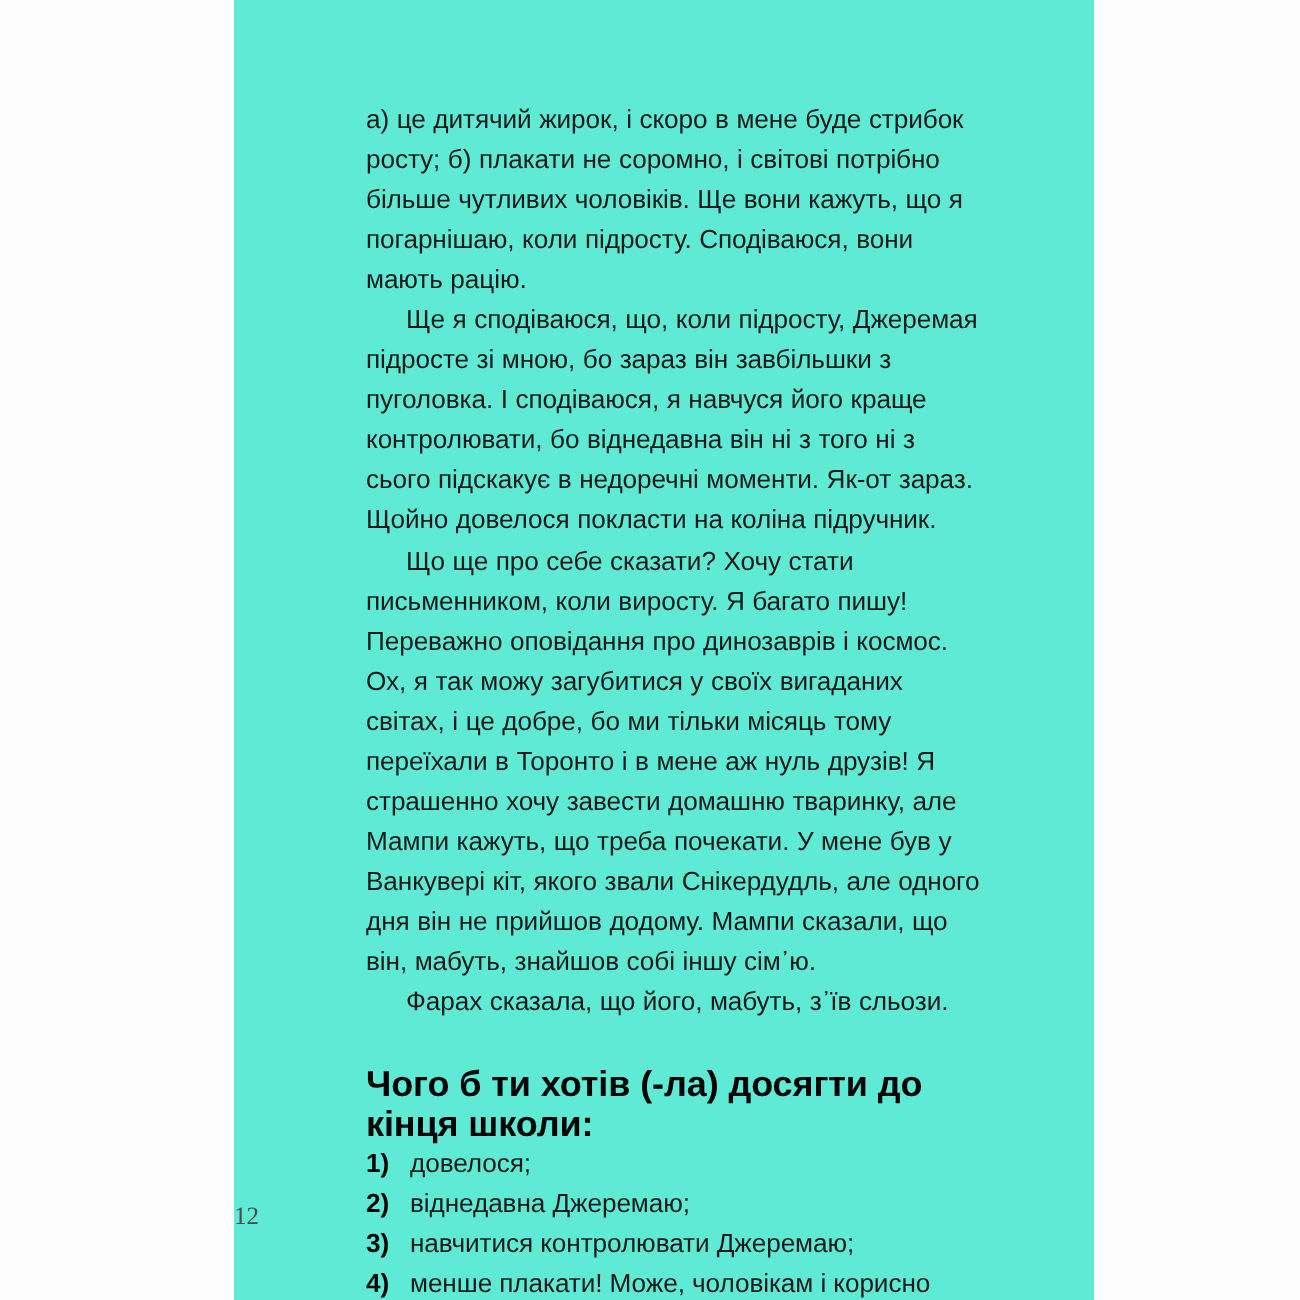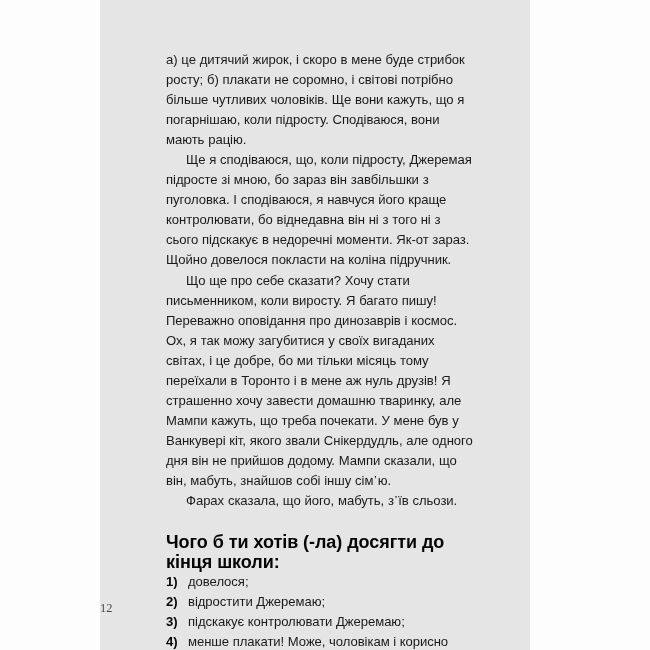--- a/index.html
+++ b/index.html
@@ -9,25 +9,25 @@
   body {
     width: 650px;
     height: 650px;
     background: #fdfdfd;
     font-family: "Liberation Sans", sans-serif;
     overflow: hidden;
   }
 
   .page-sheet {
     position: absolute;
-    left: 100px;
+    left: 117px;
     top: 0;
     width: 430px;
     height: 650px;
-    background: #e5e5e5;
+    background: #5eead4;
   }
 
   .text-column {
     position: absolute;
     left: 66px;       
     top: 50px;
     width: 310px;     
   }
 
   .para {
@@ -111,25 +111,25 @@
 
     <p class="heading">Чого б ти хотів (-ла) досягти до кінця школи:</p>
 
     <ul class="list">
       <li class="list-item">
         <span class="marker">1)</span>
         <span>довелося;</span>
       </li>
       <li class="list-item">
         <span class="marker">2)</span>
-        <span>відростити Джеремаю;</span>
+        <span>віднедавна Джеремаю;</span>
       </li>
       <li class="list-item">
         <span class="marker">3)</span>
-        <span>підскакує контролювати Джеремаю;</span>
+        <span>навчитися контролювати Джеремаю;</span>
       </li>
       <li class="list-item">
         <span class="marker">4)</span>
         <span>менше плакати! Може, чоловікам і корисно показувати свої почуття, але якщо я ще раз розплачуся через ту рекламу зоозахисної організації, де співає Сара Маклаклен, то вдарю себе в обличчя. Щойно про це згадав, а вже набігли сльози;</span>
       </li>
     </ul>
 
   </div>
 
   <div class="page-number">12</div>

